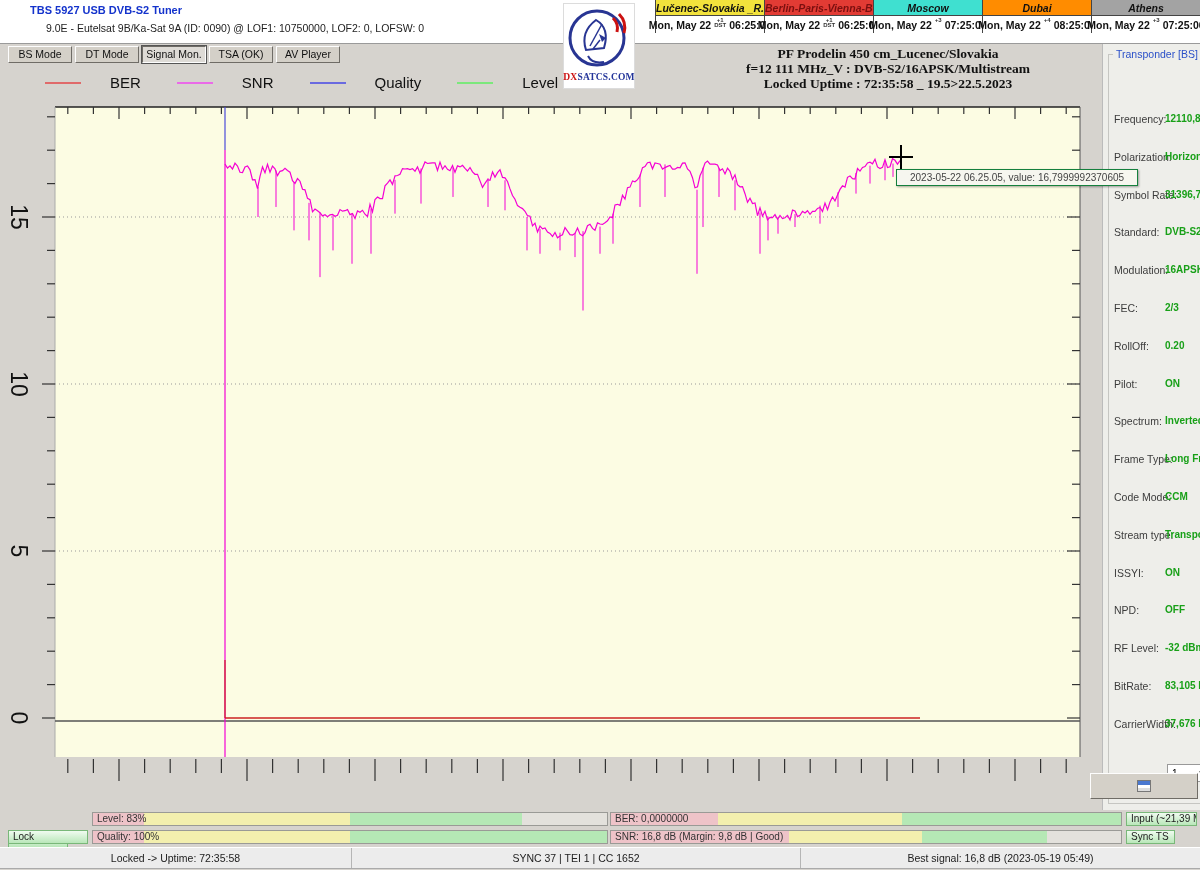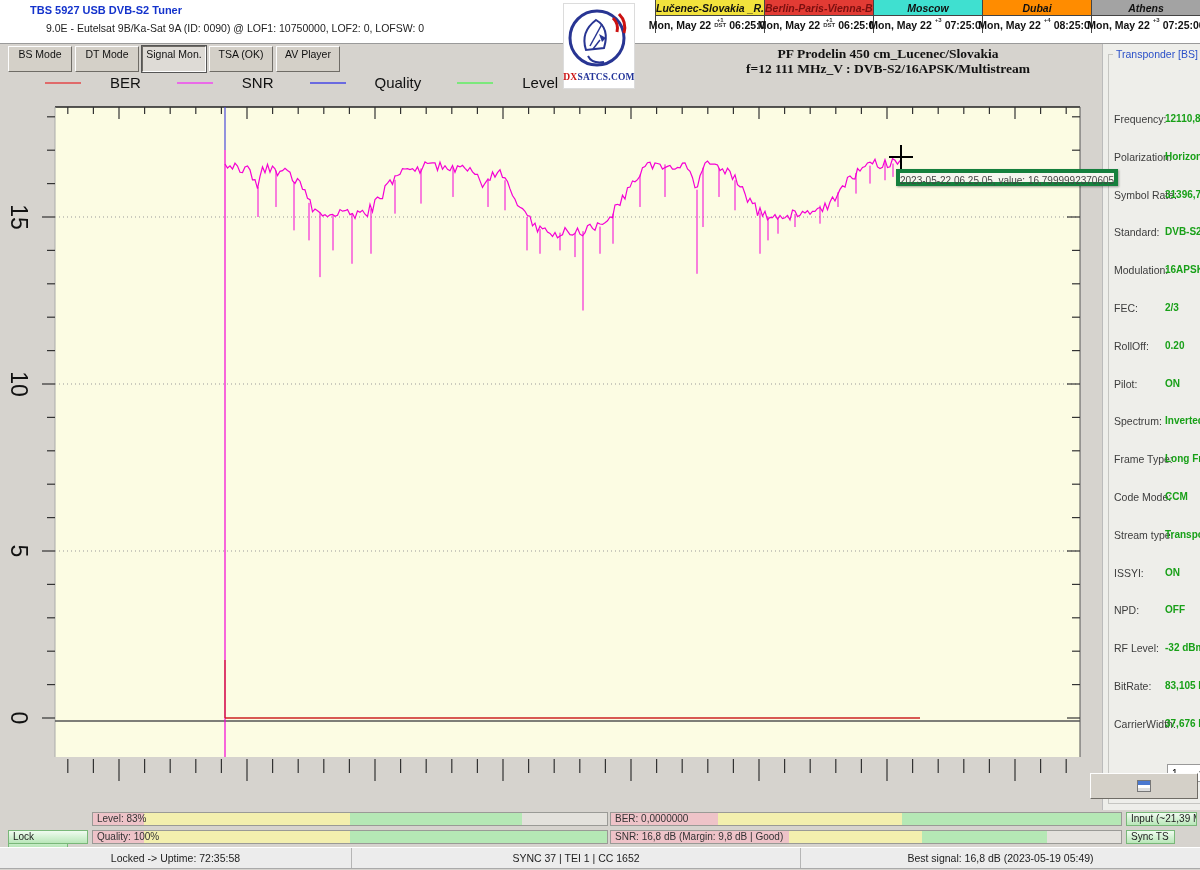--- a/index.html
+++ b/index.html
@@ -19,41 +19,41 @@
   .clock-time { height:17px; background:#fff; font-size:10.5px; font-weight:bold; color:#111; display:flex; align-items:center; justify-content:center; gap:3px; white-space:nowrap; }
   .clock-tz { display:inline-flex; flex-direction:column; align-items:center; line-height:5px; font-size:6px; font-weight:bold; color:#333; margin-top:-4px; }
 
   
   #logo-box { position:absolute; left:563px; top:3px; width:72px; height:86px; background:#fff; border:1px solid #dcdcdc; display:flex; flex-direction:column; align-items:center; z-index:5; }
   #logo-text { font-size:9.5px; font-weight:bold; letter-spacing:0.2px; font-family:"Liberation Serif", serif; }
   #logo-text .red { color:#cc1111; } #logo-text .navy { color:#223399; }
 
   
   #tabbar { position:absolute; left:0; top:45px; width:1085px; height:19px; background:#d6d3ce; display:flex; padding-left:8px; gap:3px; }
-  .tab { width:64px; height:26px; margin-top:1px; background:#d4d0c8; font-size:10.5px; color:#111; text-align:center; line-height:15px;
+  .tab { width:64px; height:17px; margin-top:1px; background:#d4d0c8; font-size:10.5px; color:#111; text-align:center; line-height:15px;
          border:1px solid; border-color:#fdfdfd #6f6c66 #6f6c66 #fdfdfd; }
   .tab.active { border-color:#6f6c66 #fdfdfd #fdfdfd #6f6c66; background:#dedbd6; outline:1px solid #555; }
 
   
   #chart-titles { position:absolute; left:690px; top:46px; width:396px; text-align:center; font-family:"Liberation Serif", serif; font-weight:bold; font-size:13.5px; color:#111; line-height:15px; z-index:4; }
 
   
   #legend { position:absolute; left:45px; top:74px; display:flex; gap:36px; align-items:center; }
   .legend-item { display:flex; align-items:center; gap:29px; }
   .legend-swatch { width:36px; height:2px; }
   .legend-label { font-size:15px; color:#111; }
 
   
   #plot-svg { position:absolute; left:40px; top:100px; }
   .ylab { position:absolute; width:36px; height:44px; display:flex; align-items:center; justify-content:center;
           transform:rotate(90deg); font-size:23px; color:#111; }
   #crosshair-h { position:absolute; left:889px; top:156px; width:24px; height:2px; background:#000; z-index:6; }
   #crosshair-v { position:absolute; left:900px; top:145px; width:2px; height:24px; background:#000; z-index:6; }
-  #tooltip { position:absolute; left:896px; top:169px; height:17px; background:#f6f6ef; border:4px solid #15803d;
-             box-shadow:1px 1px 2px rgba(0,0,0,.35); font-size:10px; color:#444; line-height:15px; padding:0 0; z-index:7; white-space:nowrap; }
+  #tooltip { position:absolute; left:896px; top:169px; height:17px; background:#f6f6ef; border:1px solid #15803d;
+             box-shadow:1px 1px 2px rgba(0,0,0,.35); font-size:10px; color:#444; line-height:15px; padding:0 13px; z-index:7; white-space:nowrap; }
 
   
   #side-panel { position:absolute; left:1085px; top:44px; width:139px; height:766px; background:#eeeeea; border-left:1px solid #bbb;margin-left:17px; }
   #tp-box { position:absolute; left:5px; top:10px; width:105px; height:750px; border:1px solid #c6c6c2; }
   #tp-title { position:absolute; left:4px; top:-7px; background:#eeeeea; padding:0 3px; font-size:10.5px; color:#2b50c8; }
   .tp-row { position:absolute; left:0; width:105px; height:14px; }
   .tp-label { position:absolute; left:5px; font-size:10.5px; color:#3c3c3c; }
   .tp-value { position:absolute; left:56px; font-size:10px; font-weight:bold; color:#18a018; white-space:nowrap; }
   #mis-row { position:absolute; left:5px; top:712px; width:100px; }
   #mis-label { font-size:10.5px; color:#3c3c3c; }
@@ -157,20 +157,21 @@
       <div class="tab">BS Mode</div>
       <div class="tab">DT Mode</div>
       <div class="tab active">Signal Mon.</div>
       <div class="tab">TSA (OK)</div>
       <div class="tab">AV Player</div>
     </div>
 
   <div id="chart-titles">
     <div>PF Prodelin 450 cm_Lucenec/Slovakia</div>
     <div>f=12 111 MHz_V : DVB-S2/16APSK/Multistream</div>
+    <div>Locked Uptime : 72:35:58 _ 19.5&gt;22.5.2023</div>
   </div>
 
   <div id="legend">
       <div class="legend-item">
         <div class="legend-swatch" style="background: rgb(224, 106, 106);"></div>
         <div class="legend-label">BER</div>
       </div>
       <div class="legend-item">
         <div class="legend-swatch" style="background: rgb(234, 106, 232);"></div>
         <div class="legend-label">SNR</div>

